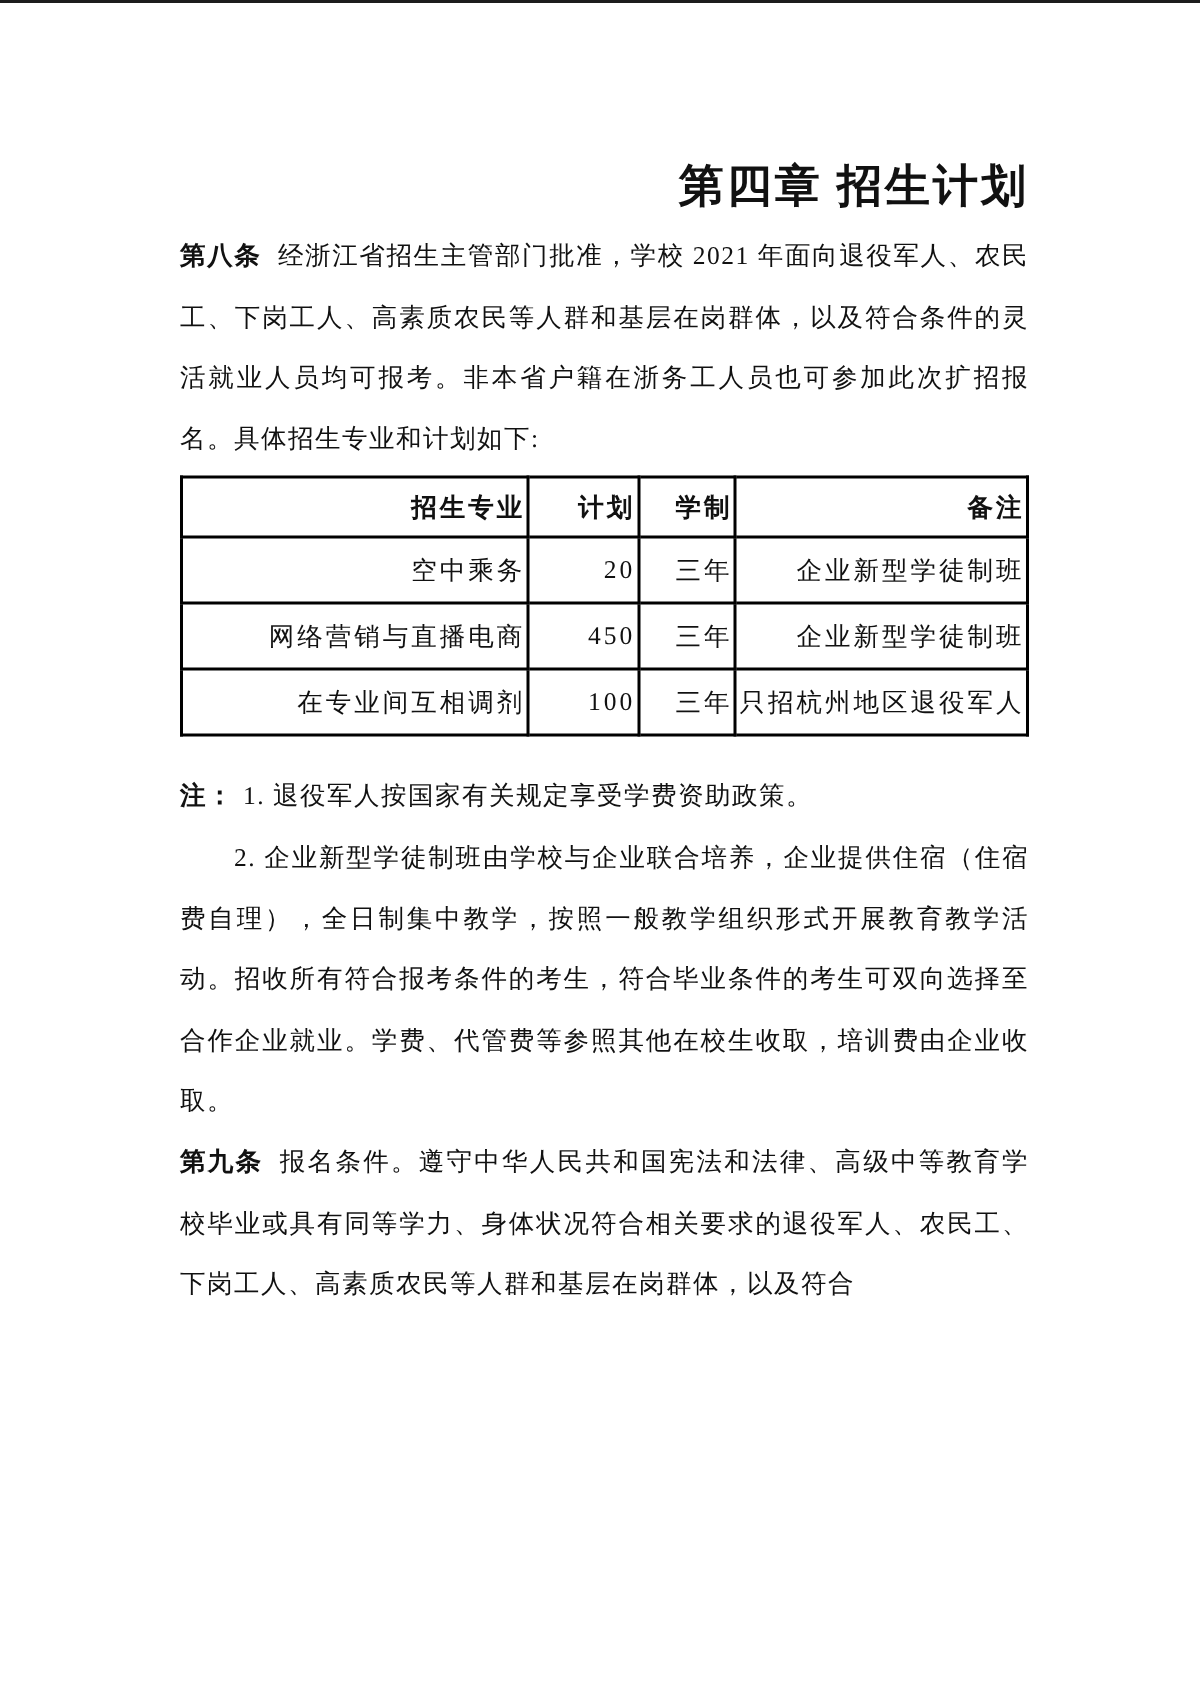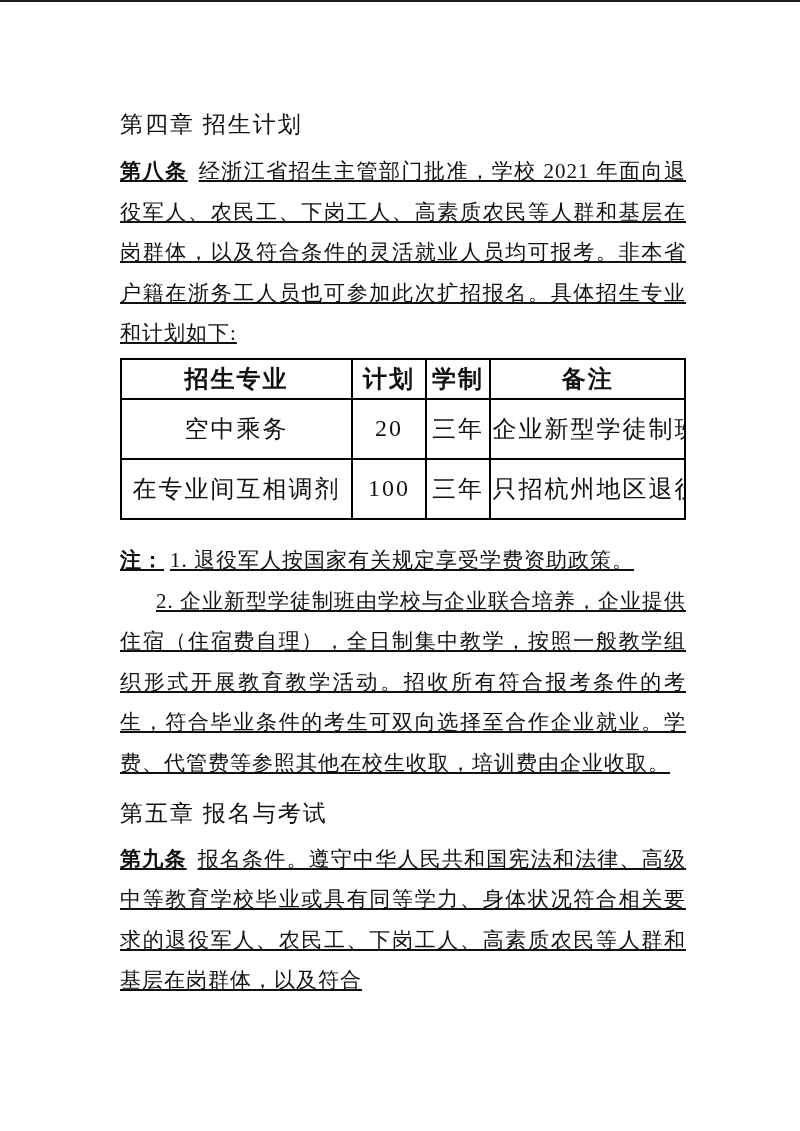--- a/index.html
+++ b/index.html
@@ -11,61 +11,60 @@
     color: #111111;
     font-family: "Liberation Serif", "DejaVu Serif", serif;
     border-top: 2px solid #1c1c1c;
   }
   .page {
     width: 566px;
     margin-left: 120px;
     padding-top: 108px;
   }
   .chapter-heading {
-    font-size: 23px;
+    font-size: 30px;
     line-height: 30px;
-    font-weight: normal;
-    text-align: left;
+    font-weight: bold;
+    text-align: right;
     letter-spacing: 2px;
   }
   .para {
-    font-size: 21px;
+    font-size: 17px;
     line-height: 40.6px;
     text-align: justify;
     letter-spacing: 1px;
-    text-decoration: underline;
   }
   .para.article { margin-top: 11px; }
   .label-bold {
     font-weight: bold;
     padding-right: 11px;
   }
   .notes-label {
     font-weight: bold;
     padding-right: 6px;
   }
   .indent { text-indent: 36px; }
   table.plan {
     width: 100%;
     table-layout: fixed;
     border-collapse: collapse;
     margin-top: 4px;
   }
   table.plan th, table.plan td {
     border: 2px solid #000000;
-    text-align: center;
+    text-align: right;
     vertical-align: middle;
-    font-size: 24px;
+    font-size: 17px;
     letter-spacing: 2px;
     padding: 0 1px;
     overflow: hidden;
     white-space: nowrap;
   }
   table.plan th { height: 40px; font-weight: bold; }
-  table.plan td { height: 60px; font-weight: normal; }
+  table.plan td { height: 44px; font-weight: normal; }
   col.c-major   { width: 41%; }
   col.c-plan    { width: 13%; }
   col.c-length  { width: 11.5%; }
   col.c-remark  { width: 34.5%; }
   .note-1 { margin-top: 20px; }
   .chapter-heading.second { margin-top: 15px; margin-bottom: 10px; }
 </style>
 </head>
 <body>
 
@@ -93,35 +92,40 @@
       </tr>
     </thead>
     <tbody>
       <tr>
         <td>空中乘务</td>
         <td>20</td>
         <td>三年</td>
         <td>企业新型学徒制班</td>
       </tr>
       <tr>
+        <td>网络营销与直播电商</td>
+        <td>450</td>
+        <td>三年</td>
+        <td>企业新型学徒制班</td>
+      </tr>
+      <tr>
         <td>在专业间互相调剂</td>
         <td>100</td>
         <td>三年</td>
         <td>只招杭州地区退役军人</td>
       </tr>
     </tbody>
   </table>
 
   <p class="para note-1">
     <span class="notes-label">注：</span><span>1. 退役军人按国家有关规定享受学费资助政策。</span>
   </p>
 
   <p class="para indent">2. 企业新型学徒制班由学校与企业联合培养，企业提供住宿（住宿费自理），全日制集中教学，按照一般教学组织形式开展教育教学活动。招收所有符合报考条件的考生，符合毕业条件的考生可双向选择至合作企业就业。学费、代管费等参照其他在校生收取，培训费由企业收取。</p>
 
 
 
-  <h1 class="chapter-heading second">第五章 报名与考试</h1>
 
   <p class="para">
     <span class="label-bold">第九条</span><span>报名条件。遵守中华人民共和国宪法和法律、高级中等教育学校毕业或具有同等学力、身体状况符合相关要求的退役军人、农民工、下岗工人、高素质农民等人群和基层在岗群体，以及符合</span>
   </p>
 
 </div>
 
 </body></html>

